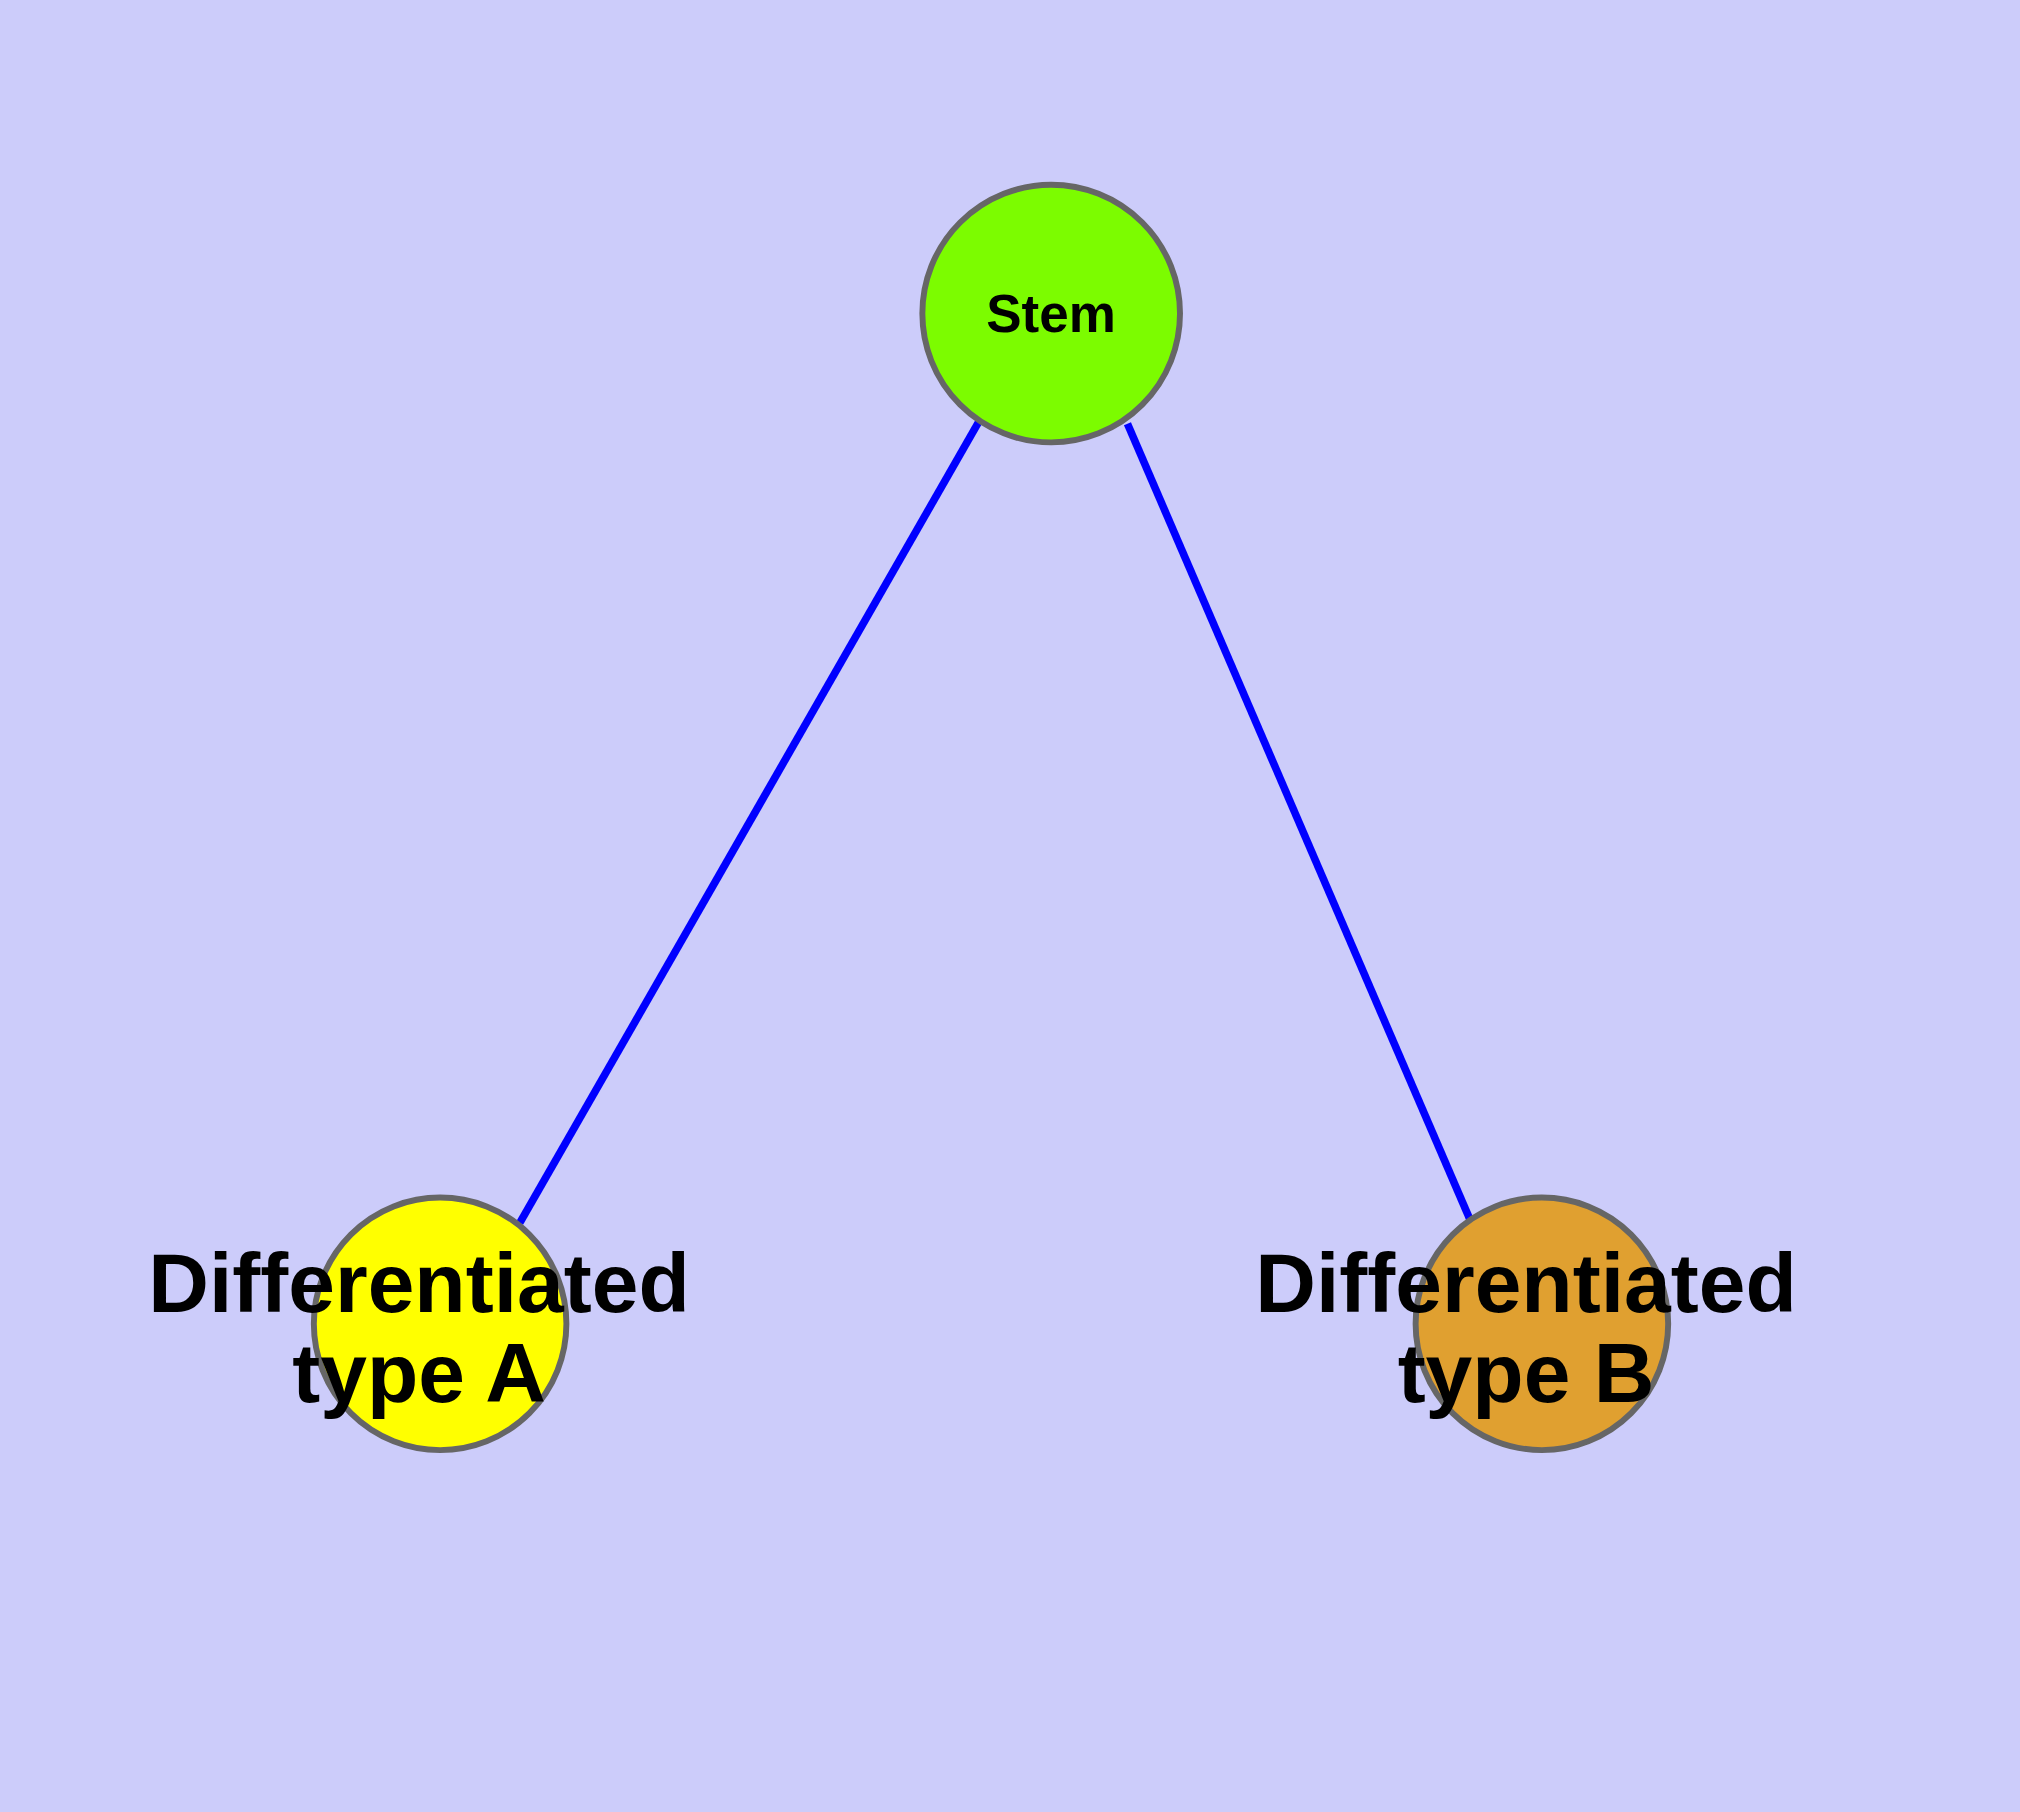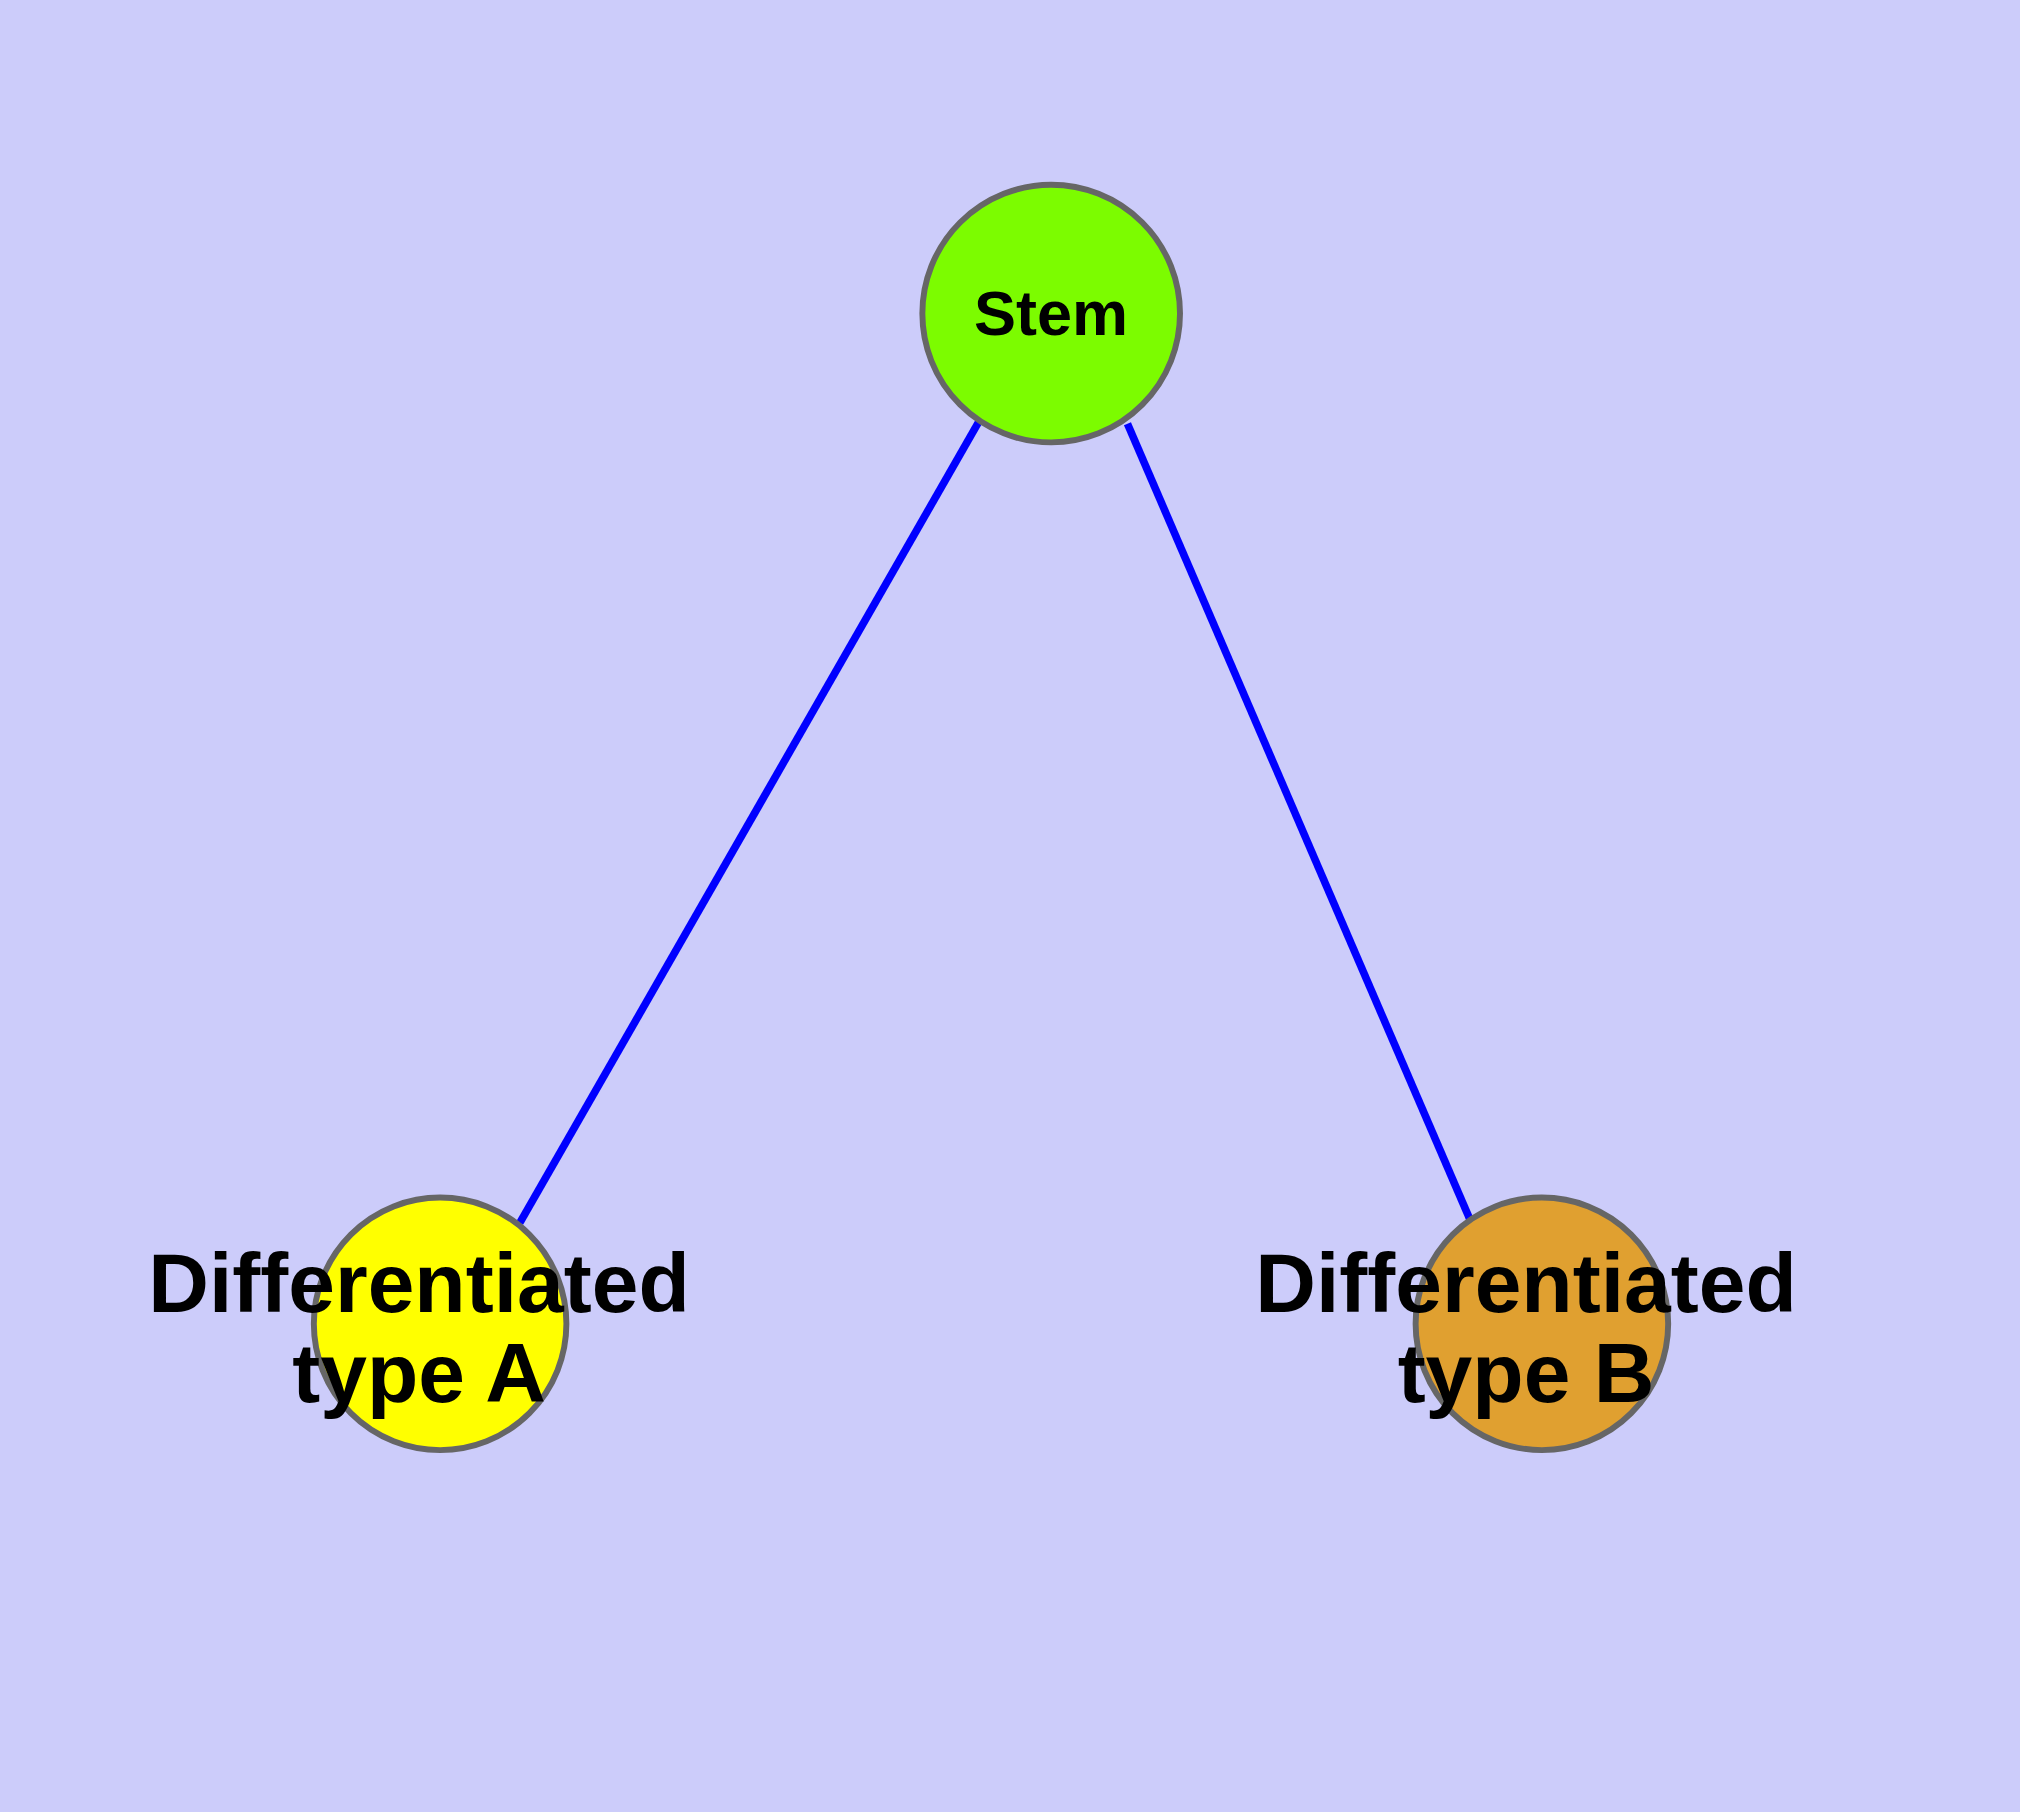--- a/index.html
+++ b/index.html
@@ -29,21 +29,21 @@
     position: absolute;
     text-align: center;
     font-weight: bold;
     color: #000000;
     line-height: 1.07;
     white-space: pre;
     pointer-events: none;
     -webkit-font-smoothing: antialiased;
   }
   .label-stem {
-    font-size: 63px;
+    font-size: 53px;
     left: 1051px;
     top: 314px;
     transform: translate(-50%, -50%);
   }
   .label-a {
     font-size: 84px;
     left: 419px;
     top: 1329px;
     transform: translate(-50%, -50%);
   }

